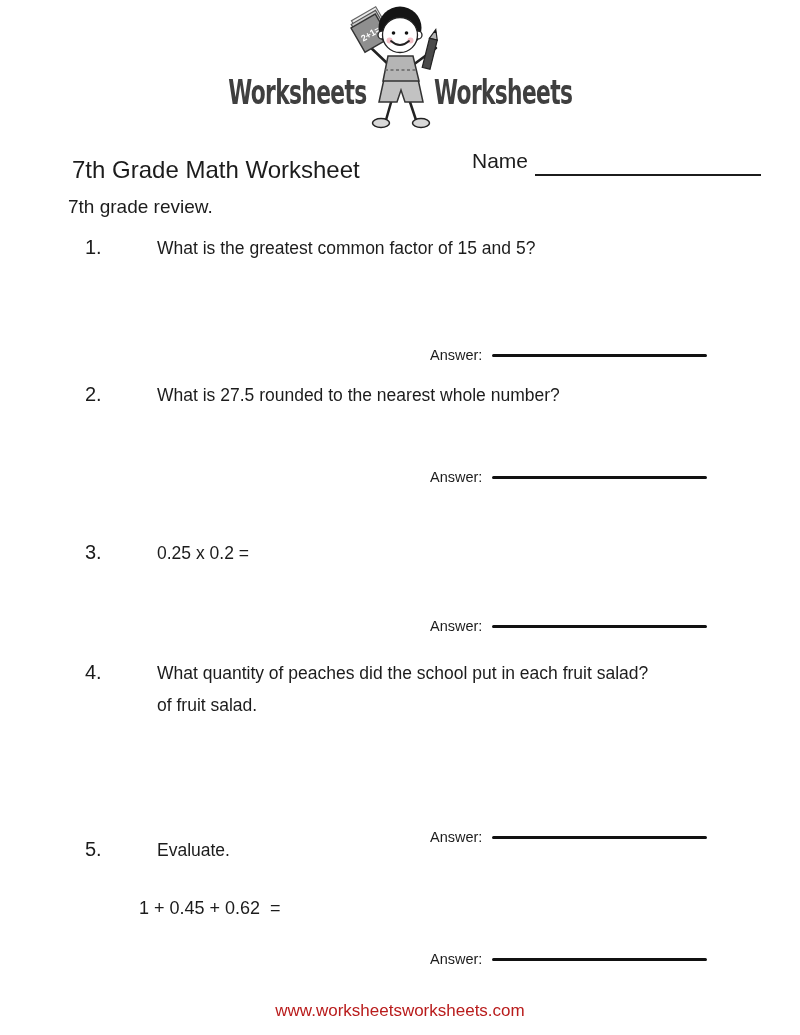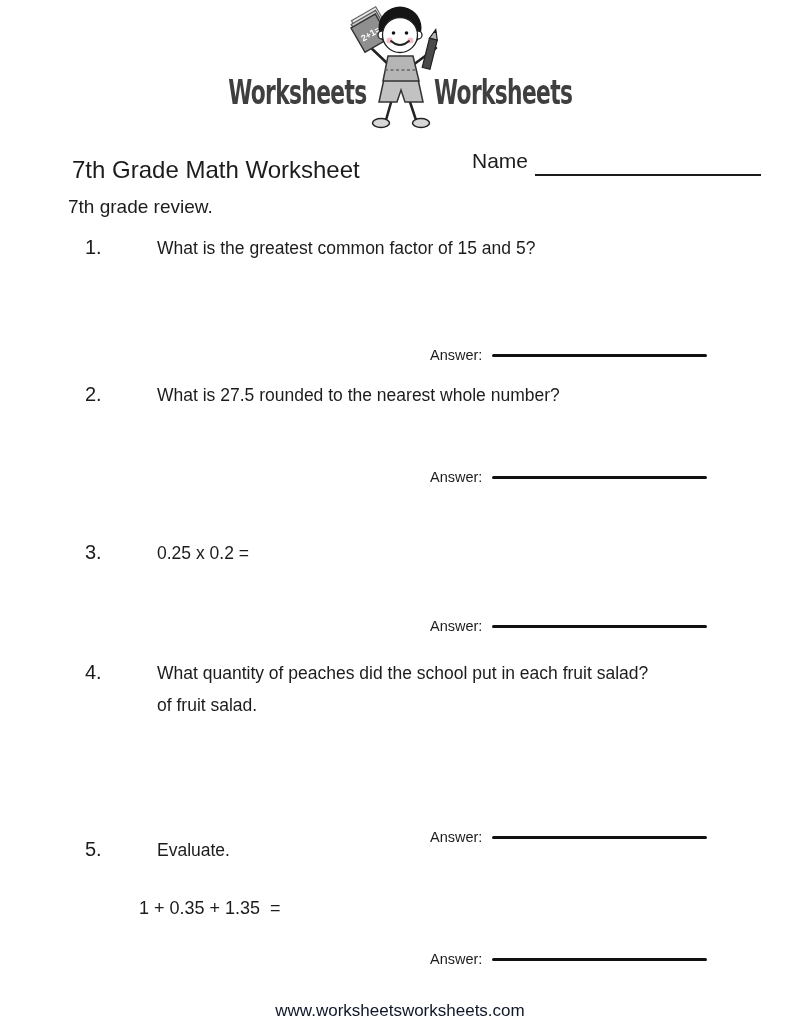--- a/index.html
+++ b/index.html
@@ -30,21 +30,21 @@
   .expression{position:absolute;left:139px;top:893px;font-size:18px;line-height:31.5px;white-space:pre;}
 
   
   .answer-row{position:absolute;left:430px;display:flex;align-items:center;height:18px;margin-top:12px;}
   .answer-label{font-size:14.5px;}
   .answer-line{width:215px;border-top:3px solid #111;border-radius:3px;margin-left:10px;margin-top:1px;}
   #a1{top:334px;} #a2{top:456px;} #a3{top:605px;} #a4{top:816px;} #a5{top:938px;}
 
   
   .footer{position:absolute;top:1001px;left:0;width:100%;text-align:center;
-          font-size:17px;color:#0f172a;}
+          font-size:17px;color:#b91c1c;}
 </style>
 </head>
 <body>
 
 <div class="page">
 
   <header class="logo">
     <span class="logo-word left">Worksheets</span>
     <svg class="logo-art" viewBox="0 0 115 130">
 
@@ -138,21 +138,21 @@
     <span class="answer-label">Answer:</span>
     <span class="answer-line"></span>
   </div>
 
   <div class="question" id="q5">
     <span class="qnum">5.</span>
     <div class="qtext">
       <span class="qline">Evaluate.</span>
     </div>
   </div>
-  <div class="expression">1 + 0.35 + 1.35  =</div>
+  <div class="expression">1 + 0.45 + 0.62  =</div>
   <div class="answer-row" id="a5">
     <span class="answer-label">Answer:</span>
     <span class="answer-line"></span>
   </div>
 
   <div class="footer">www.worksheetsworksheets.com</div>
 
 </div>
 
 </body></html>

